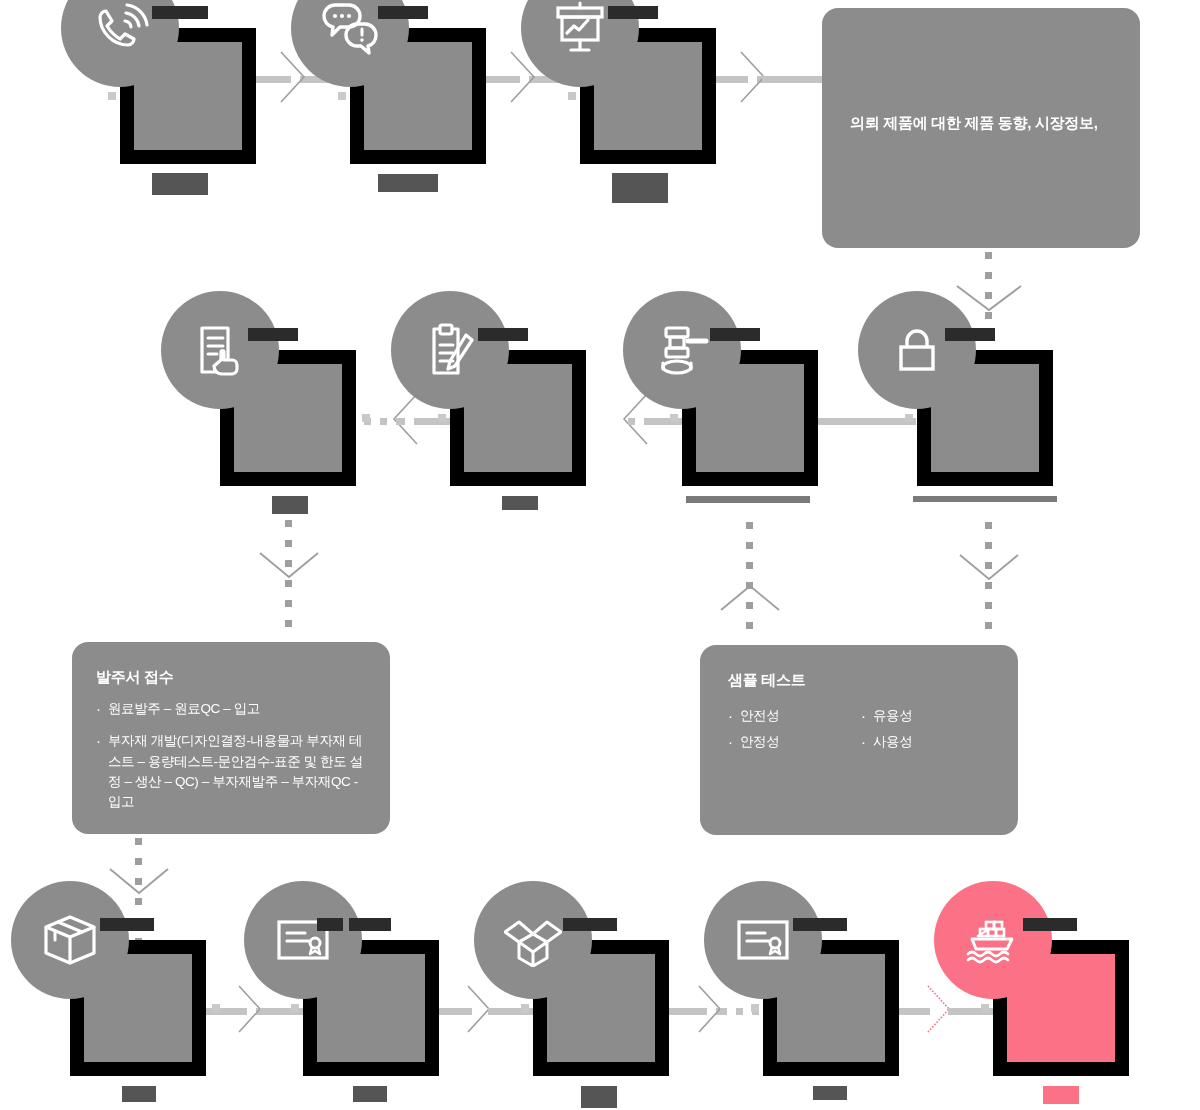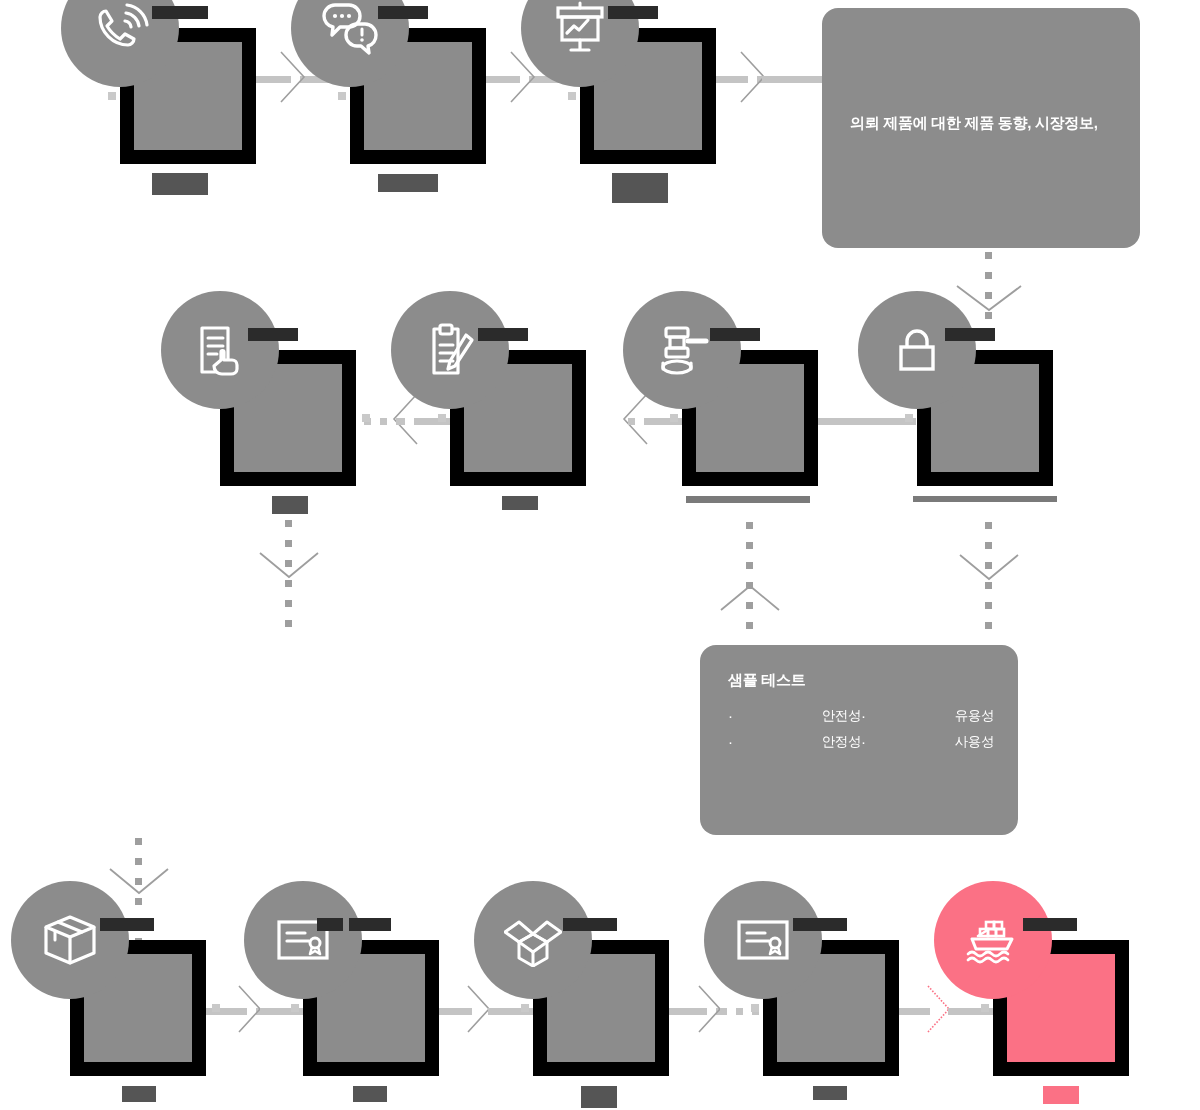--- a/index.html
+++ b/index.html
@@ -81,21 +81,21 @@
   .card ul { list-style:none; margin:0; padding:0; }
   .card li {
     font-size:13.5px; line-height:1.5; letter-spacing:-0.4px;
     position:relative; padding-left:12px; margin-top:12px;
   }
   .card li:before {
     content:"\00B7"; position:absolute; left:0; top:-1px;
     font-size:15px; line-height:1.45;
   }
   .card.two-col ul { display:flex; flex-wrap:wrap; }
-  .card.two-col li { width:50%; margin-top:6px;text-align:right; }
+  .card.two-col li { width:50%; margin-top:6px; }
 </style>
 </head>
 <body>
 
 <div id="stage">
 
   <div class="hdash" style="left:98px; top:76px; width:34px;"></div>
   <div class="hline" style="left:240px; top:76px; width:44px;"></div>
   <div class="hdash" style="left:284px; top:76px; width:24px;"></div>
   <div class="chev" style="left:278px; top:50px;">
@@ -298,20 +298,27 @@
       </svg>
   </div>
 
   <div class="vdash" style="left:985px; top:522px; height:118px;"></div>
   <div class="chev" style="left:958px; top:552px;">
     <svg width="62" height="30" viewBox="0 0 62 30">
         <path d="M2 3 L31 27 L60 3" fill="none" stroke="#9e9e9e" stroke-width="1.8"></path>
       </svg>
   </div>
 
+  <div class="card" style="left:72px; top:642px; width:318px; height:192px; padding:26px 24px 0 24px;">
+    <div class="card-title">발주서 접수</div>
+    <ul>
+      <li>원료발주 – 원료QC – 입고</li>
+      <li>부자재 개발(디자인결정-내용물과 부자재 테스트 – 용량테스트-문안검수-표준 및 한도 설정 – 생산 – QC) – 부자재발주 – 부자재QC - 입고</li>
+    </ul>
+  </div>
 
   <div class="card two-col" style="left:700px; top:645px; width:318px; height:190px; padding:26px 24px 0 28px;">
     <div class="card-title">샘플 테스트</div>
     <ul style="margin-top:10px;">
       <li>안전성</li>
       <li>유용성</li>
       <li>안정성</li>
       <li>사용성</li>
     </ul>
   </div>

